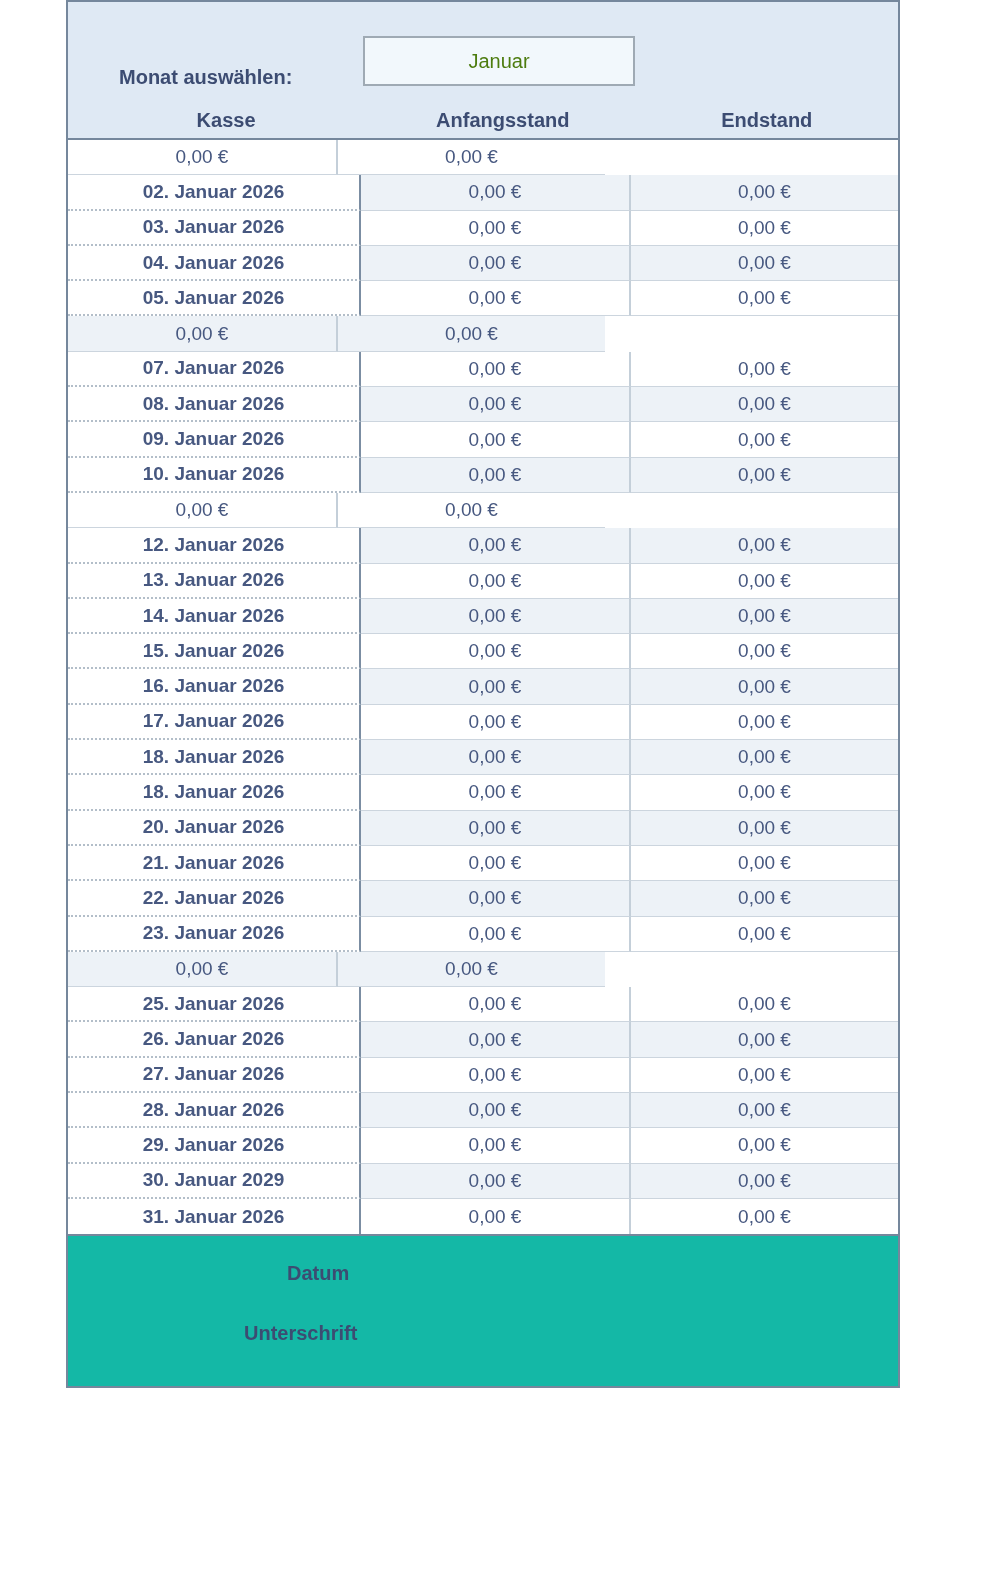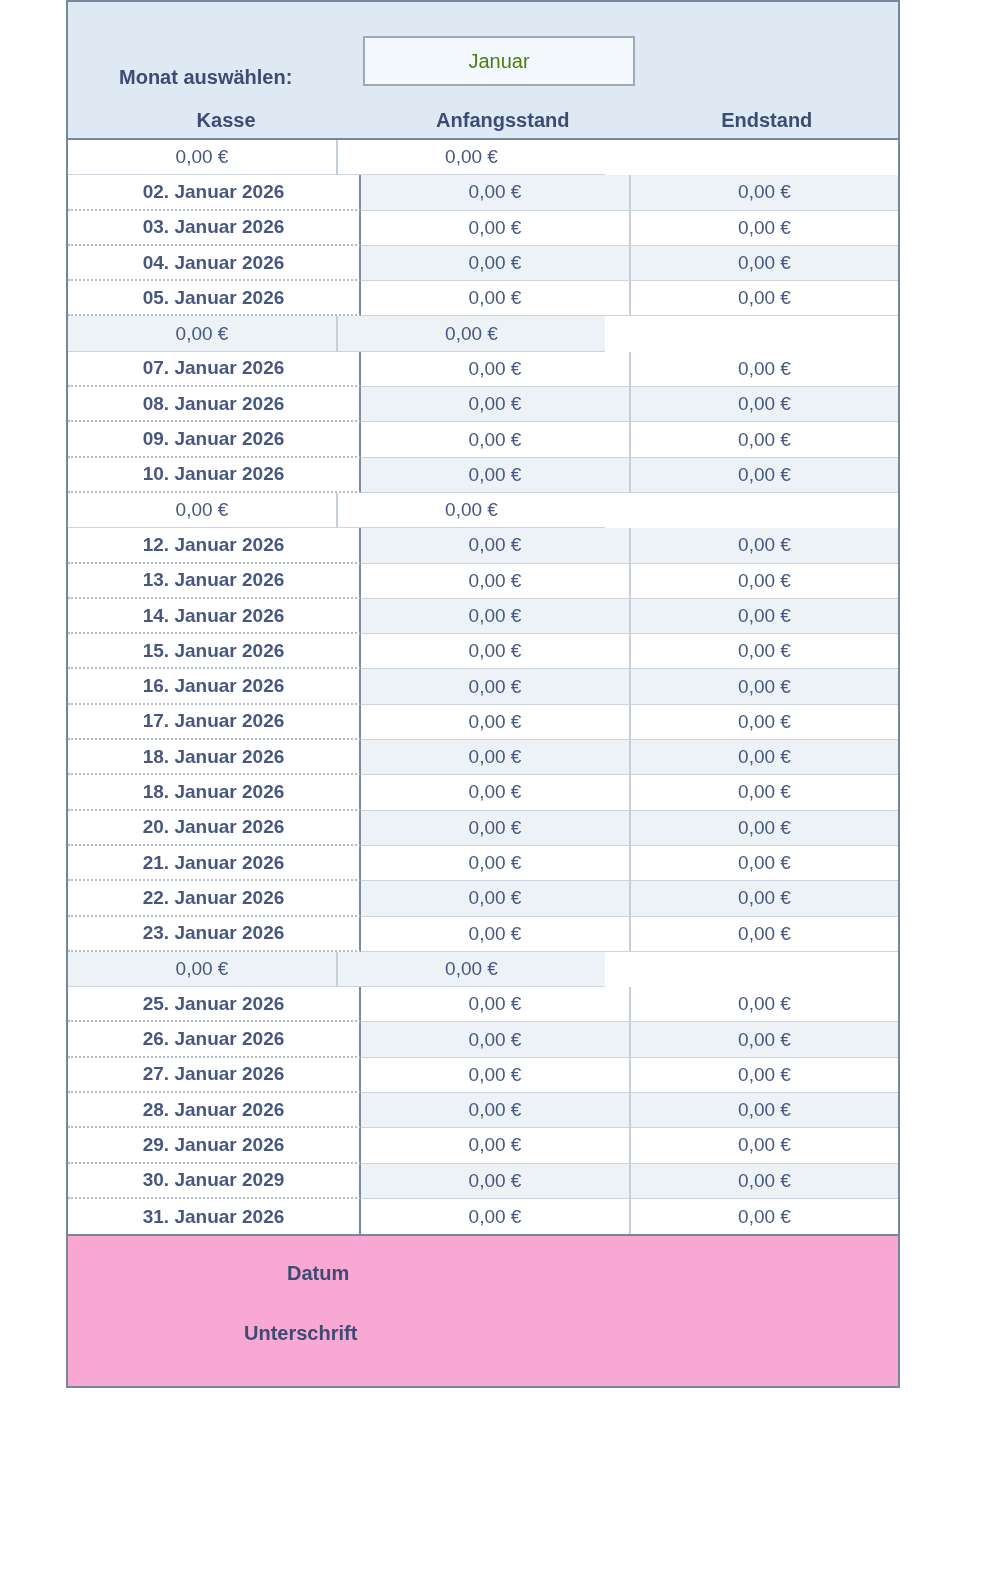--- a/index.html
+++ b/index.html
@@ -108,21 +108,21 @@
     width: 267px;
     border-right: none;
   }
   .row:nth-child(even) .cell-val { background: #edf2f7; }
   .row:last-child .cell-date { border-bottom: none; }
   .row:last-child .cell-val  { border-bottom: none; }
   
   .sheet-footer {
     position: relative;
     height: 150px;
-    background: #f9a8d4;
+    background: #14b8a6;
     border-top: 2px solid #75879c;
   }
   .footer-label {
     position: absolute;
     font-size: 20px;
     font-weight: bold;
     color: #3c4c72;
   }
   .footer-datum { left: 219px; top: 26px; }
   .footer-unterschrift { left: 176px; top: 86px; text-align: center; }

